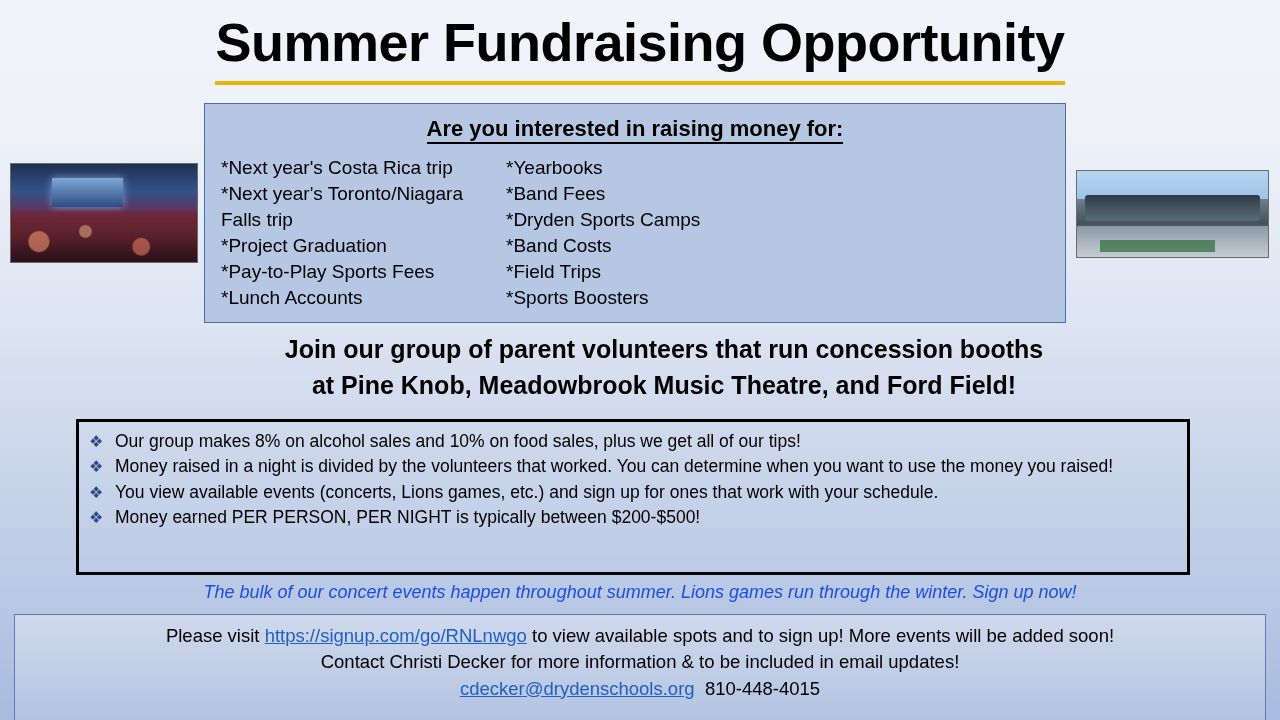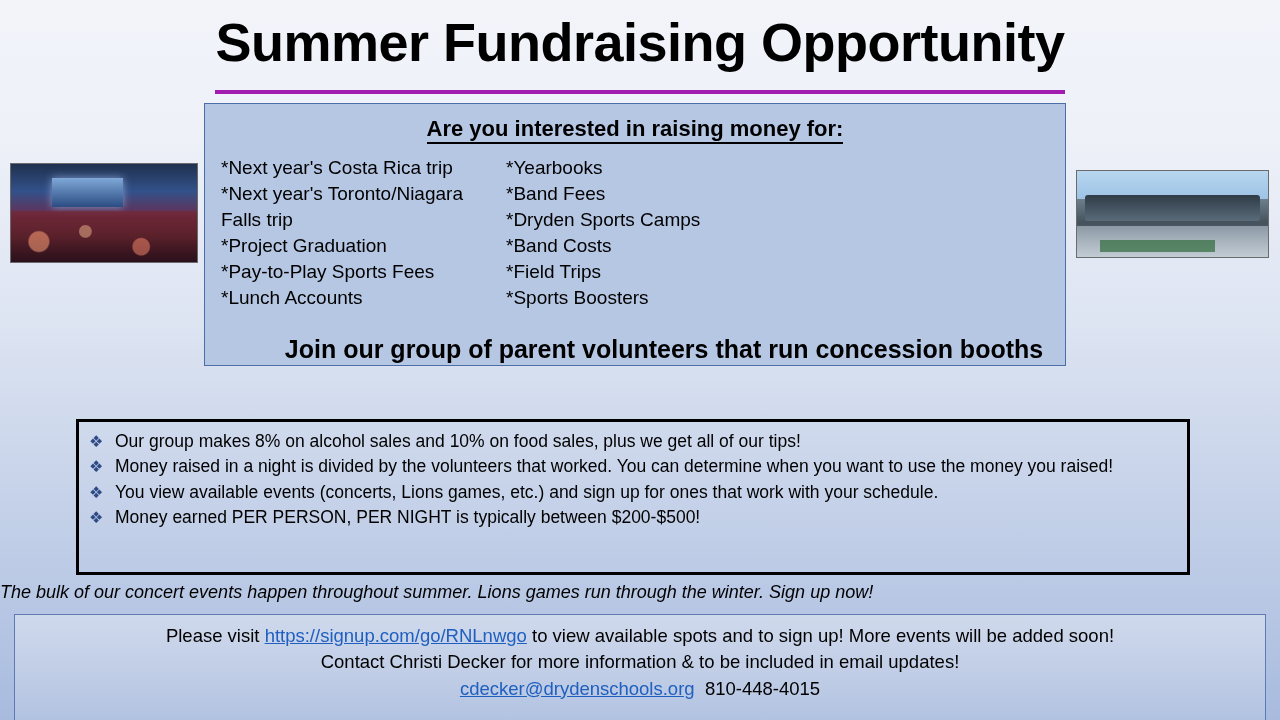--- a/index.html
+++ b/index.html
@@ -19,31 +19,31 @@
   .title {
     text-align: center;
     font-size: 54px;
     font-weight: bold;
     color: #000;
     padding-top: 14px;
     letter-spacing: -0.5px;
     line-height: 1.05;
   }
   .title span {
-    border-bottom: 4px solid #a21caf;
-    padding-bottom: 18px;
+    border-bottom: 4px solid #eab308;
+    padding-bottom: 9px;
   }
 
   
   .interest-box {
     position: absolute;
     left: 204px;
     top: 103px;
     width: 862px;
-    height: 263px;
+    height: 220px;
     background: #b6c7e4;
     border: 1px solid #4a6fa8;
     box-sizing: border-box;
   }
   .interest-head {
     text-align: center;
     font-size: 22px;
     font-weight: bold;
     margin-top: 12px;
   }
@@ -166,23 +166,24 @@
     font-size: 16px;
     line-height: 1.45;
   }
   .bullet .txt { flex: 1 1 auto; }
 
   
   .note {
     position: absolute;
     left: 0; right: 0;
     top: 582px;
+    text-align: center;
     font-size: 18px;
     font-style: italic;
-    color: #000000;
+    color: #1d4ed8;
   }
 
   
   .contact-box {
     position: absolute;
     left: 14px;
     top: 614px;
     width: 1252px;
     height: 112px;
     border: 1px solid #5d7bb0;
@@ -237,20 +238,21 @@
       <div>*Dryden Sports Camps</div>
       <div>*Band Costs</div>
       <div>*Field Trips</div>
       <div>*Sports Boosters</div>
     </div>
   </div>
 </div>
 
 <div class="join">
   <div>Join our group of parent volunteers that run concession booths</div>
+  <div>at Pine Knob, Meadowbrook Music Theatre, and Ford Field!</div>
 </div>
 
 <div class="bullet-box">
   <div class="bullet">
     <div class="mark">❖</div>
     <div class="txt">Our group makes 8% on alcohol sales and 10% on food sales, plus we get all of our tips!</div>
   </div>
   <div class="bullet">
     <div class="mark">❖</div>
     <div class="txt">Money raised in a night is divided by the volunteers that worked. You can determine when you want to use the money you raised!</div>

